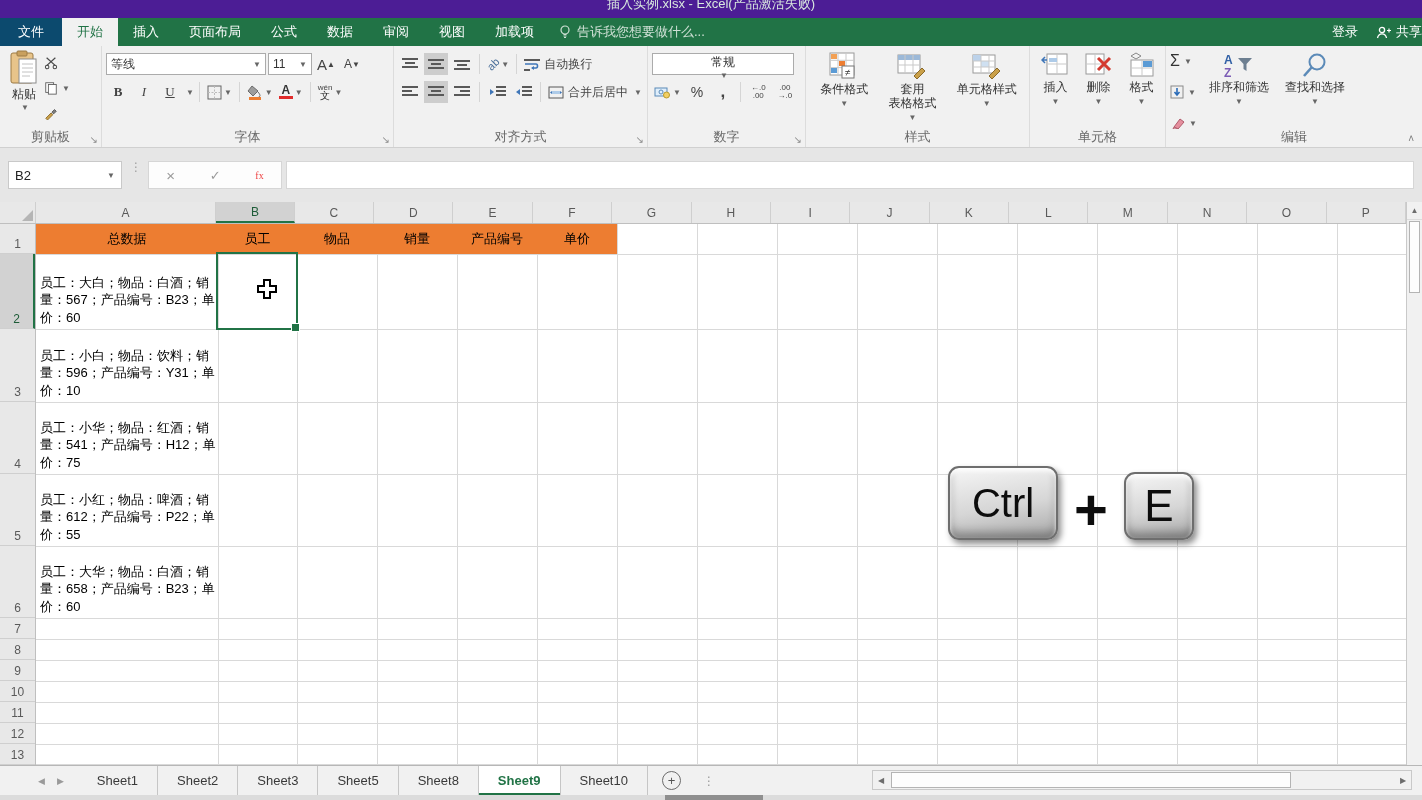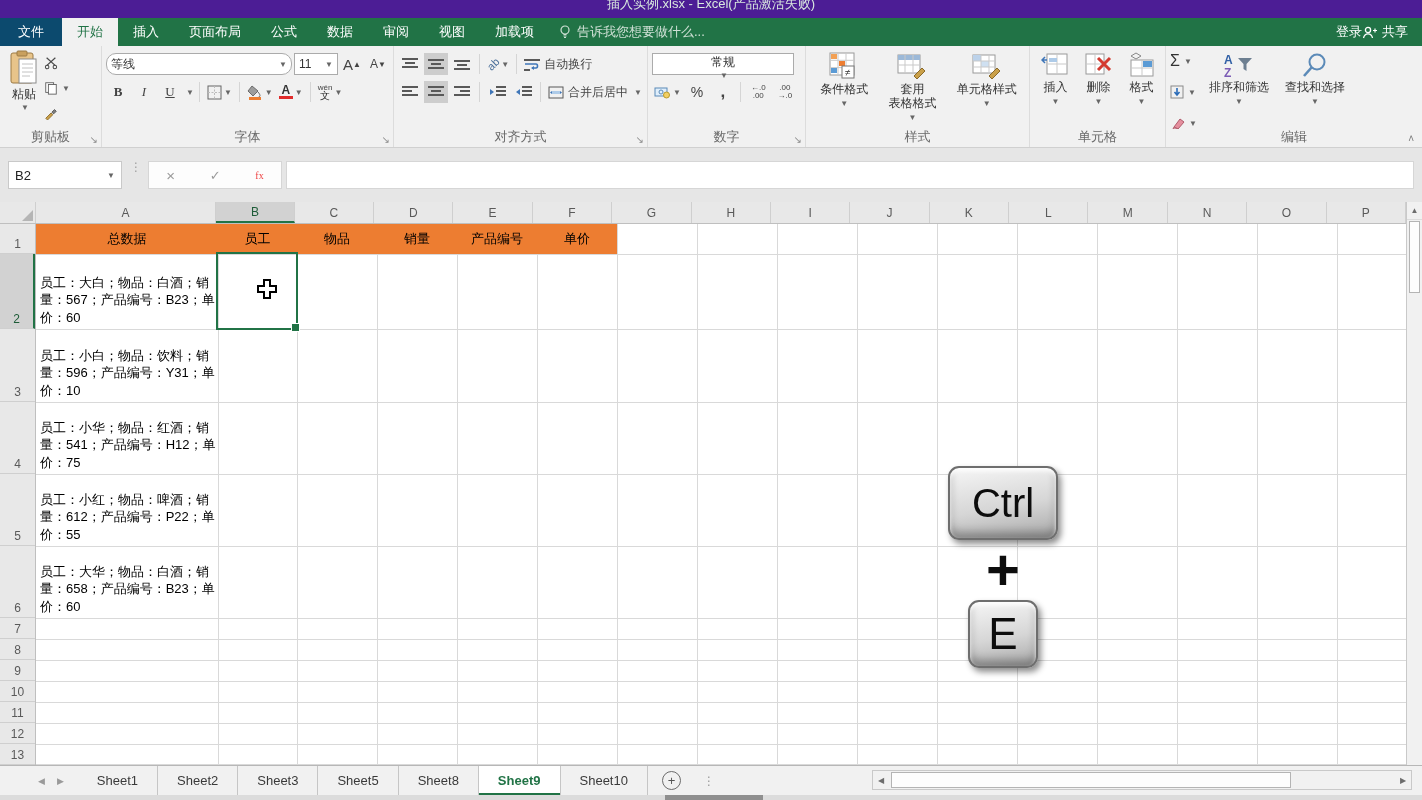--- a/index.html
+++ b/index.html
@@ -8,21 +8,21 @@
   
   .titlebar{position:absolute;top:0;left:0;right:0;height:18px;background:#4c1d95;overflow:hidden;}
   .titlebar .ttext{position:absolute;top:-5px;left:0;right:0;text-align:center;color:#d9e8df;font-size:13px;}
   
   .tabrow{position:absolute;top:18px;left:0;right:0;height:28px;background:#217346;display:flex;align-items:stretch;color:#fff;font-size:13px;}
   .tab{display:flex;align-items:center;padding:0 15px;cursor:default;white-space:nowrap;}
   .tab.file{background:#0c4a6e;padding:0 18px;}
   .tab.active{background:#f1f1f1;color:#217346;}
   .tellme{display:flex;align-items:center;gap:6px;color:#cfe0d5;padding:0 10px;}
   .tabrow .spacer{flex:1;}
-  .tr-right{display:flex;align-items:center;padding-right:14px;}
+  .tr-right{display:flex;align-items:center;gap:18px;}
   .tr-right .item{display:flex;align-items:center;gap:5px;}
   
   .ribbon{position:absolute;top:46px;left:0;right:0;height:102px;background:#f1f1f1;border-bottom:1px solid #d0d0d0;display:flex;box-sizing:border-box;}
   .group{position:relative;box-sizing:border-box;border-right:1px solid #dcdcdc;padding:4px 2px 17px 4px;}
   .glabel{position:absolute;bottom:1px;left:0;right:0;text-align:center;font-size:13px;color:#696969;}
   .launcher{position:absolute;right:3px;bottom:2px;font-size:10px;color:#8a8a8a;line-height:10px;}
   .g-clip{width:102px;}.g-font{width:292px;}.g-align{width:254px;}.g-num{width:158px;}
   .g-style{width:224px;}.g-cell{width:136px;}.g-edit{width:252px;border-right:none;flex:1;}
   .rrow{display:flex;align-items:center;height:28px;gap:2px;}
   .selectbox{background:#fff;border:1px solid #ababab;height:22px;display:flex;align-items:center;justify-content:space-between;padding:0 4px;font-size:12px;color:#333;box-sizing:border-box;}
@@ -60,21 +60,21 @@
   .vline{position:absolute;top:22px;bottom:0;width:1px;background:#d9d9d9;}
   .hline{position:absolute;left:36px;right:0;height:1px;background:#d9d9d9;}
   .orangerow{position:absolute;left:36px;top:22px;width:581px;height:30px;background:#ED7D31;display:flex;z-index:3;}
   .ocell{display:flex;align-items:center;justify-content:center;font-size:13px;color:#000000;box-sizing:border-box;}
   .acol{position:absolute;left:36px;top:52px;width:182px;z-index:2;}
   .acell{box-sizing:border-box;display:flex;align-items:flex-end;padding:1px 2px 3px 4px;font-size:13px;line-height:17.5px;color:#000;word-break:break-all;}
   .selcell{position:absolute;left:216px;top:50px;width:82px;height:78px;border:2px solid #217346;box-sizing:border-box;z-index:5;background:transparent;}
   .fillhandle{position:absolute;right:-4px;bottom:-4px;width:7px;height:7px;background:#217346;border:1px solid #fff;}
   .curcross{position:absolute;left:38px;top:24px;}
   
-  .shortcut{position:absolute;left:948px;top:264px;display:flex;align-items:center;z-index:8;flex-direction:column;}
+  .shortcut{position:absolute;left:948px;top:264px;display:flex;align-items:flex-end;z-index:8;}
   .key{background:linear-gradient(170deg,#f6f6f6 0%,#d6d6d6 55%,#a7a7a7 100%);border:2px solid #6e6e6e;border-radius:11px;box-shadow:3px 4px 6px rgba(0,0,0,.45), inset 0 3px 4px rgba(255,255,255,.95), inset 0 -6px 8px rgba(0,0,0,.28);display:flex;align-items:center;justify-content:center;color:#0d0d0d;box-sizing:border-box;}
   .key.ctrl{width:110px;height:74px;font-size:40px;}
   .key.e{width:70px;height:68px;font-size:44px;}
   .plus{font-size:58px;font-weight:bold;color:#0d0d0d;margin:0 16px;line-height:60px;}
   
   .vscroll{position:absolute;top:202px;right:0;width:16px;height:563px;background:#f1f1f1;border-left:1px solid #c9c9c9;box-sizing:border-box;}
   .vscroll .arr{height:17px;display:flex;align-items:center;justify-content:center;font-size:8px;color:#6d6d6d;border-bottom:1px solid #dcdcdc;}
   .vthumb{position:absolute;top:19px;left:2px;right:2px;height:72px;background:#fdfdfd;border:1px solid #b4b4b4;box-sizing:border-box;}
   
   .tabbar{position:absolute;top:765px;left:0;right:0;height:30px;background:#f1f1f1;border-top:1px solid #b7b7b7;display:flex;align-items:stretch;font-size:13px;color:#3a3a3a;box-sizing:border-box;}
@@ -184,21 +184,21 @@
             </span>
           </div>
         </div>
       </div>
       <div class="glabel">剪贴板</div>
       <div class="launcher">↘</div>
     </div>
 
     <div class="group g-font">
       <div class="rrow">
-        <div class="selectbox" style="width:186px;border-radius:10px;">
+        <div class="selectbox" style="width:160px;">
           <span>等线</span>
             <span class="caret">▼</span>
         </div>
         <div class="selectbox" style="width:44px;">
           <span>11</span>
             <span class="caret">▼</span>
         </div>
         <div class="mini" style="font-size:15px;">A<span style="font-size:8px;vertical-align:top;">▲</span></div>
         <div class="mini" style="font-size:12px;">A<span style="font-size:8px;vertical-align:top;">▼</span></div>
       </div>

